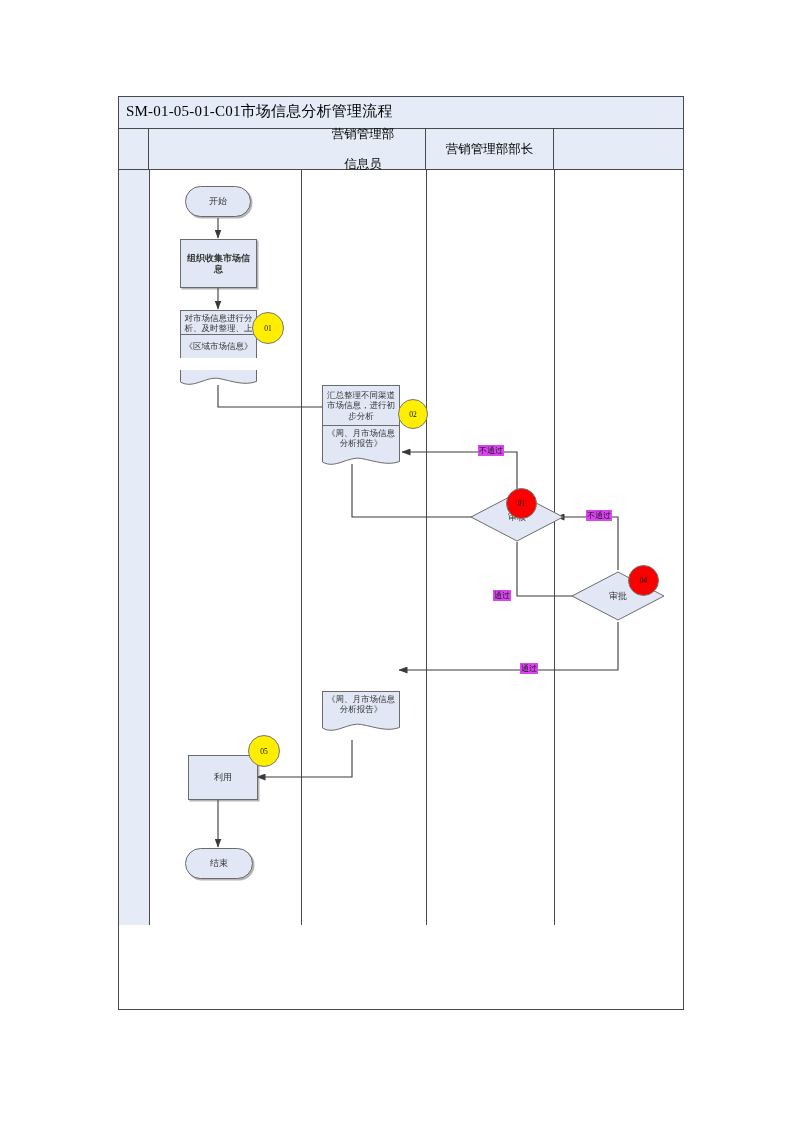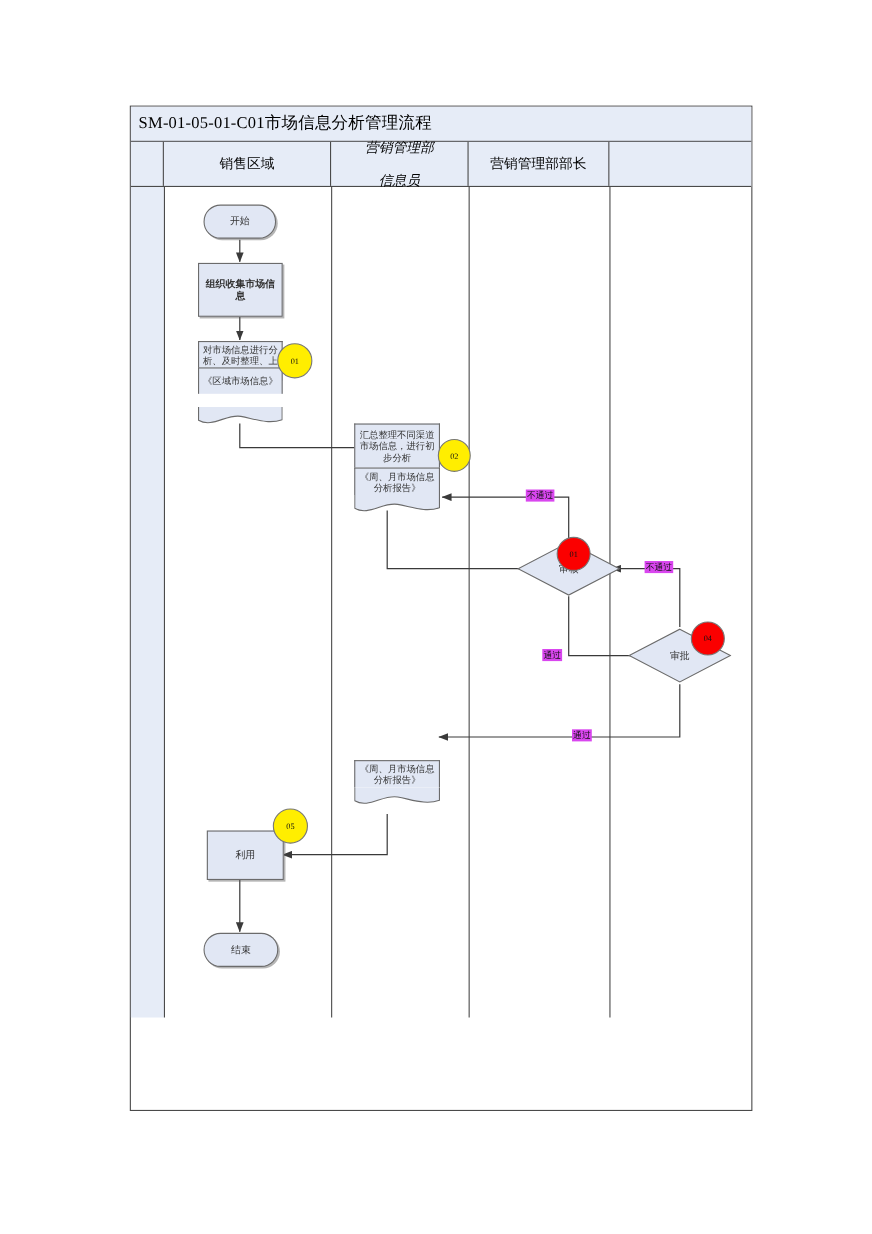--- a/index.html
+++ b/index.html
@@ -107,24 +107,21 @@
 <div class="page">
 
   <div class="tbl">
 
     <div class="title-row">
       <div class="title-text">SM-01-05-01-C01市场信息分析管理流程</div>
     </div>
 
     <div class="hdr-row">
       <div class="hdr-cell" style="left:0;width:30px;"></div>
-      <div class="hdr-cell" style="left:30px;width:152px;">
-        <span>销售区域</span>
-      </div>
-      <div class="hdr-cell" style="left:182px;width:125px;font-style:italic;">
+      <div class="hdr-cell" style="left:182px;width:125px;">
         <span>
           <span>营销管理部</span><br>
           <span>信息员</span>
         </span>
       </div>
       <div class="hdr-cell" style="left:307px;width:128px;">
         <span>营销管理部部长</span>
       </div>
     </div>
 

